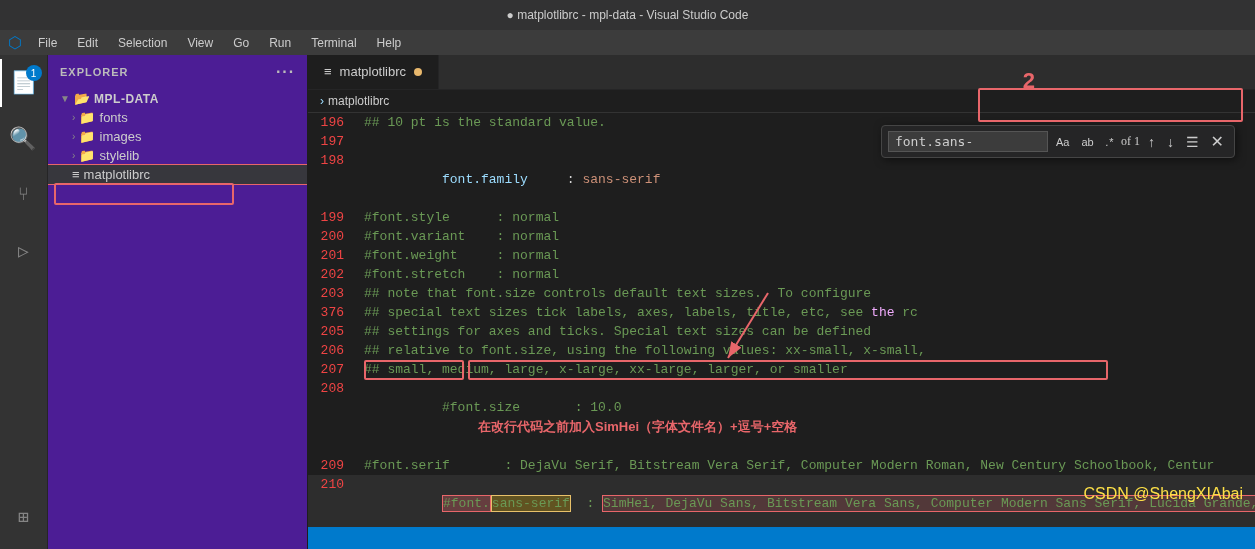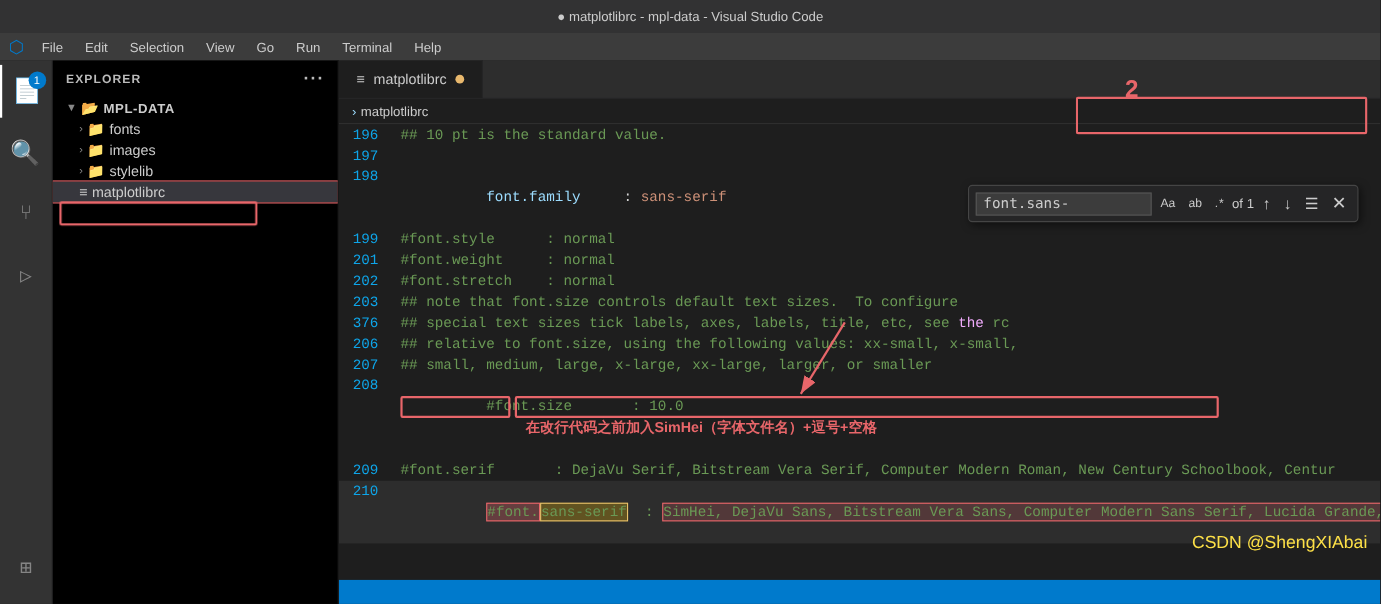--- a/index.html
+++ b/index.html
@@ -84,21 +84,21 @@
       height: 16px;
       display: flex;
       align-items: center;
       justify-content: center;
       font-family: 'Segoe UI', sans-serif;
     }
 
     
     .sidebar {
       width: 260px;
-      background: #000000;
+      background: #4c1d95;
       border-right: 1px solid #1e1e1e;
       overflow-y: auto;
     }
     .sidebar-title {
       font-family: 'Segoe UI', sans-serif;
       font-size: 11px;
       font-weight: bold;
       color: #bbbbbb;
       padding: 8px 12px;
       letter-spacing: 1px;
@@ -187,21 +187,20 @@
       right: 20px;
       background: #252526;
       border: 1px solid #454545;
       border-radius: 4px;
       display: flex;
       align-items: center;
       padding: 4px 6px;
       gap: 4px;
       z-index: 100;
       box-shadow: 2px 2px 8px rgba(0,0,0,0.5);
-      margin-top: 43px;
     }
     .find-input {
       background: #3c3c3c;
       border: 1px solid #555;
       color: #cccccc;
       font-family: 'Consolas', monospace;
       font-size: 13px;
       padding: 2px 6px;
       width: 160px;
       outline: none;
@@ -209,21 +208,21 @@
     .find-btn {
       background: none;
       border: none;
       color: #cccccc;
       cursor: pointer;
       padding: 2px 4px;
       font-size: 11px;
     }
     .find-count {
       color: #cccccc;
-      font-family: Liberation Sans, sans-serif;
+      font-family: Liberation Serif, serif;
       font-size: 12px;
       white-space: nowrap;
     }
     .find-nav-btn {
       background: none;
       border: none;
       color: #cccccc;
       cursor: pointer;
       font-size: 14px;
       padding: 2px 4px;
@@ -248,21 +247,21 @@
     }
     .code-line {
       display: flex;
       min-height: 19px;
       line-height: 19px;
     }
     .line-number {
       min-width: 52px;
       text-align: right;
       padding-right: 16px;
-      color: #0ea5e9;
+      color: #ef4444;
       user-select: none;
       font-size: 13px;
     }
     .line-content {
       flex: 1;
       white-space: pre;
       font-size: 13px;
       padding-left: 4px;
     }
 
@@ -422,20 +421,24 @@
         <span class="line-content">
           <span style="color:#9cdcfe;">font.family</span><span style="color:#d4d4d4;">     : </span><span style="color:#ce9178;">sans-serif</span>
         </span>
       </div>
 
       <div class="code-line">
         <span class="line-number">199</span>
         <span class="line-content c-comment">#font.style      : normal</span>
       </div>
 
+      <div class="code-line">
+        <span class="line-number">200</span>
+        <span class="line-content c-comment">#font.variant    : normal</span>
+      </div>
 
       <div class="code-line">
         <span class="line-number">201</span>
         <span class="line-content c-comment">#font.weight     : normal</span>
       </div>
 
       <div class="code-line">
         <span class="line-number">202</span>
         <span class="line-content c-comment">#font.stretch    : normal</span>
       </div>
@@ -443,20 +446,24 @@
       <div class="code-line">
         <span class="line-number">203</span>
         <span class="line-content c-comment">## note that font.size controls default text sizes.  To configure</span>
       </div>
 
       <div class="code-line">
         <span class="line-number">376</span>
         <span class="line-content c-comment">## special text sizes tick labels, axes, labels, title, etc, see <span style="color:#f0abfc;">the</span> rc</span>
       </div>
 
+      <div class="code-line">
+        <span class="line-number">205</span>
+        <span class="line-content c-comment">## settings for axes and ticks. Special text sizes can be defined</span>
+      </div>
 
       <div class="code-line">
         <span class="line-number">206</span>
         <span class="line-content c-comment">## relative to font.size, using the following values: xx-small, x-small,</span>
       </div>
 
       <div class="code-line">
         <span class="line-number">207</span>
         <span class="line-content c-comment">## small, medium, large, x-large, xx-large, larger, or smaller</span>
       </div>

